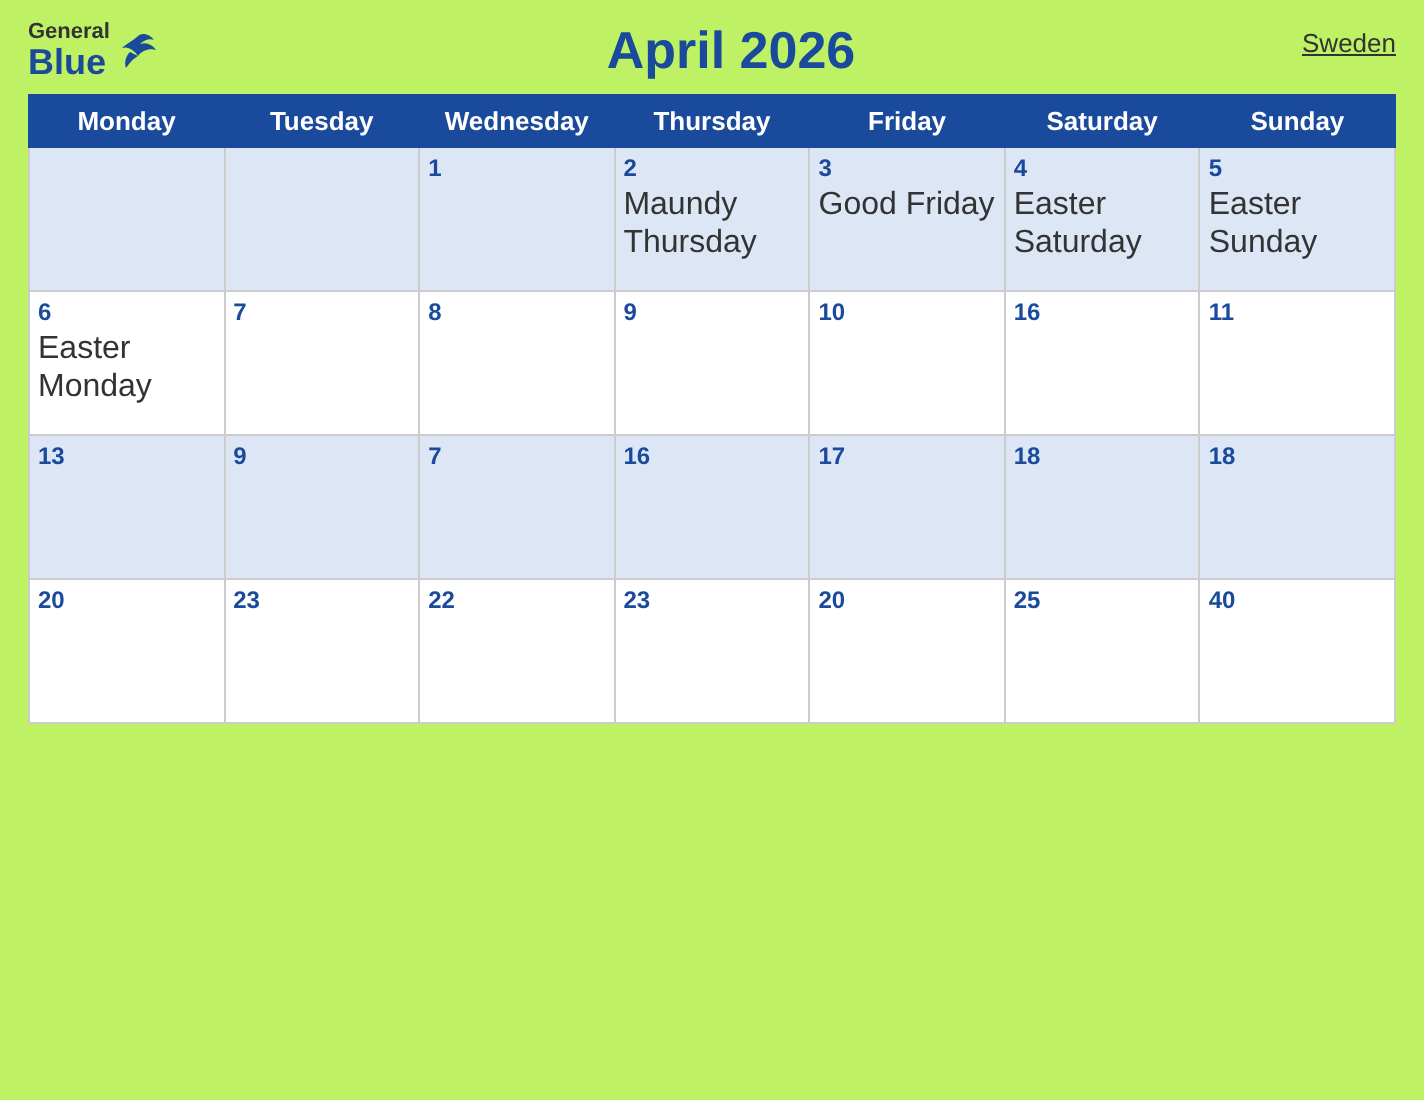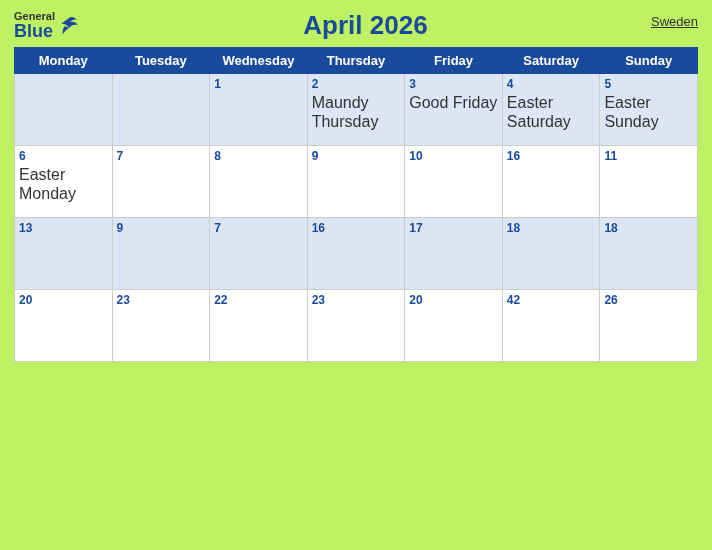--- a/index.html
+++ b/index.html
@@ -219,21 +219,21 @@
           <td>
             <span class="day-num">22</span>
           </td>
           <td>
             <span class="day-num">23</span>
           </td>
           <td>
             <span class="day-num">20</span>
           </td>
           <td>
-            <span class="day-num">42</span>
-          </td>
-          <td>
-            <span class="day-num">26</span>
+            <span class="day-num">25</span>
+          </td>
+          <td>
+            <span class="day-num">40</span>
           </td>
         </tr>
       </tbody>
   </table>
 </div>
 
 </body></html>

